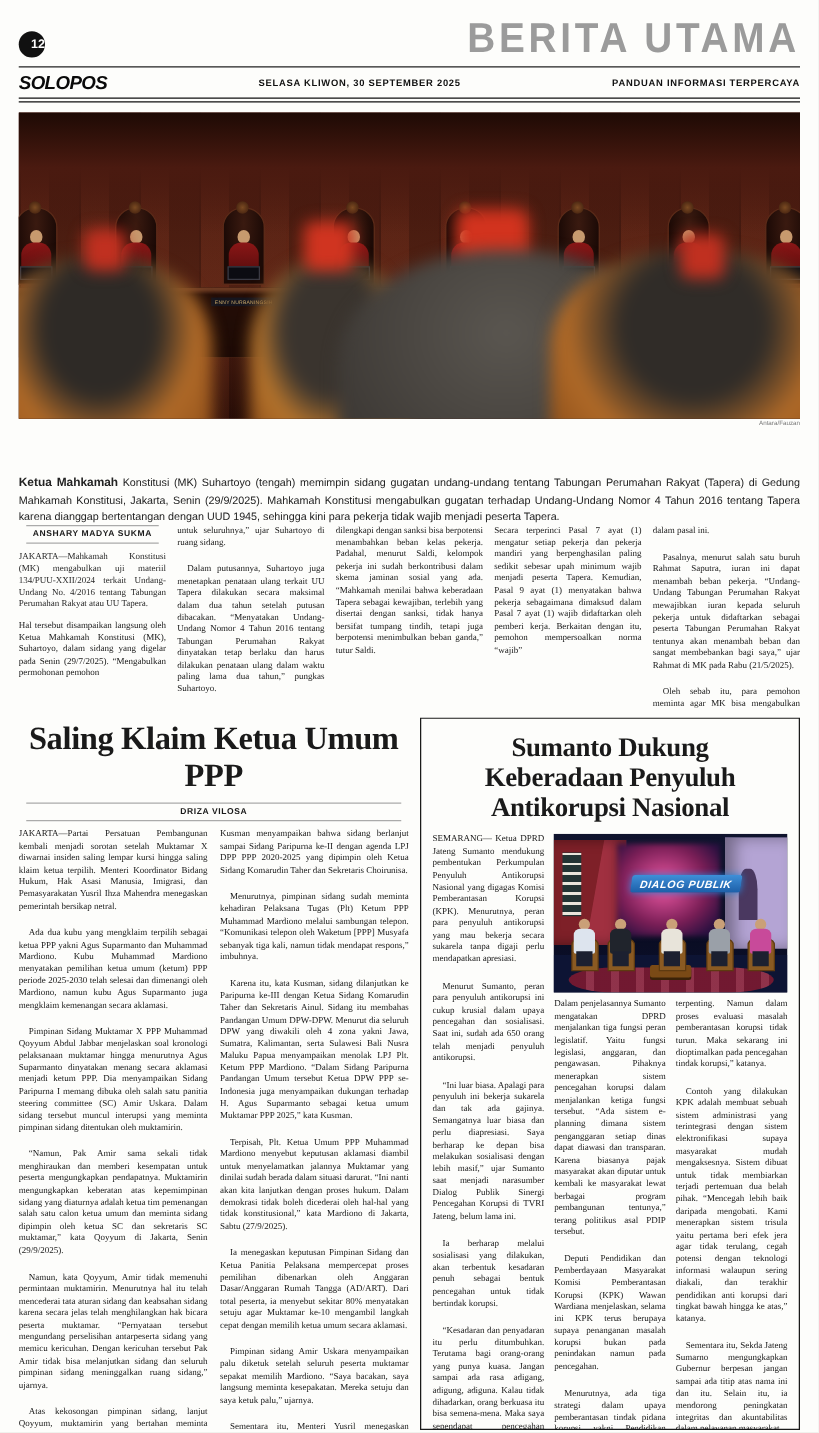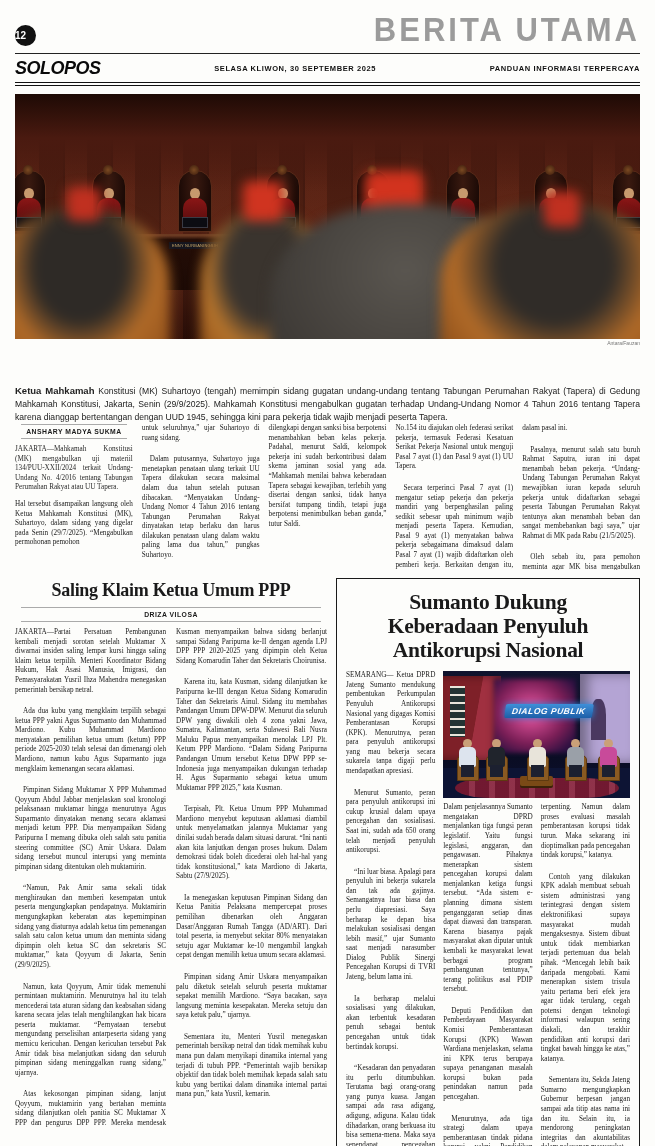--- a/index.html
+++ b/index.html
@@ -4,27 +4,27 @@
 <style>
   * { margin:0; padding:0; box-sizing:border-box; }
   html,body { background:#e8e8e4; }
   .page { position:relative; width:655px; height:1146px; margin:0 auto; background:#fdfdfb;
           color:#1a1a1a; overflow:hidden; font-family:"Liberation Serif", serif; }
   .inner { position:absolute; left:15px; right:15px; top:0; }
 
   
   .hd-top { display:flex; align-items:flex-end; justify-content:space-between; padding-top:14px; }
   .page-badge { width:21px; height:21px; border-radius:50%; background:#111; color:#fff;
-                font:bold 10px/21px "Liberation Sans", sans-serif; text-align:left; margin-bottom:4px; }
+                font:bold 10px/21px "Liberation Sans", sans-serif; text-align:right; margin-bottom:4px; }
   .section-title { font-family:"Liberation Sans", sans-serif; font-weight:bold; font-size:31px;
                    color:#9b9b9b; letter-spacing:3px; transform:scaleY(1.08); transform-origin:bottom; }
   .hd-rule { border-top:1px solid #222; margin-top:3px; }
   .hd-bot { display:flex; align-items:center; justify-content:space-between; padding:4px 0 3px; }
   .masthead { font-family:"Liberation Sans", sans-serif; font-weight:bold; font-style:italic;
-              font-size:18px; letter-spacing:-0.5px; color:#0a0a0a; }
+              font-size:15px; letter-spacing:-0.5px; color:#0a0a0a; }
   .hd-date, .hd-tagline { font-family:"Liberation Sans", sans-serif; font-weight:bold; font-size:7.5px;
               letter-spacing:.6px; color:#111; }
   .dbl-rule { height:4px; border-top:1.5px solid #111; border-bottom:1px solid #111; }
 
   
   .photo-mk { position:relative; margin-top:8px; width:625px; height:245px; background:#3b140c; overflow:hidden; }
   .wood { position:absolute; inset:0;
      background: linear-gradient(#1e0a05 0%, #4a1a10 18%, #53221500 40%),
        repeating-linear-gradient(90deg, rgba(0,0,0,.18) 0 2px, rgba(255,120,70,.05) 2px 24px, rgba(0,0,0,.10) 24px 48px),
        linear-gradient(#46180e, #5a2415 60%, #2c0f08); }
@@ -68,21 +68,21 @@
      border-top:1px solid #aaa; border-bottom:1px solid #aaa; padding:3px 0; margin:0 6px 6px; }
   .lead { font:9.8px/1.4 "Liberation Sans", sans-serif; color:#2a2a2a; text-align:center; margin-bottom:7px; }
   .news p { font:7.2px/1.33 "Liberation Serif", serif; text-align:justify; hyphens:auto; }
   .news p + p { text-indent:8px; margin-top:12px; }
 
   .sep-gap { height:8px; }
 
   
   .bottom { display:flex; gap:9px; height:570px; overflow:hidden; }
   .ppp { width:312px; flex:none; }
-  .ppp h2 { font-family:"Liberation Serif", serif; font-weight:600; font-size:18px; text-align:center;
+  .ppp h2 { font-family:"Liberation Serif", serif; font-weight:600; font-size:26px; text-align:center;
      letter-spacing:-0.3px; margin:2px 0 6px; }
   .cols2 { display:grid; grid-template-columns:1fr 1fr; gap:10px; height:500px; overflow:hidden; }
 
   .sumanto { flex:1; border:1.5px solid #1a1a1a; padding:9px 9px 6px; }
   .sumanto h2 { font-family:"Liberation Serif", serif; font-weight:600; font-size:21.5px; line-height:1.12;
      text-align:center; letter-spacing:-0.3px; margin:2px 8px 9px; }
   .s-grid { display:grid; grid-template-columns:1fr 1fr 1fr; grid-template-rows:auto 1fr; gap:5px 8px;
      height:488px; overflow:hidden; }
   .s-col1 { grid-column:1; grid-row:1/3; }
   .s-photo { grid-column:2/4; grid-row:1; }
@@ -229,21 +229,20 @@
       </div>
       <div class="col">
           <p>untuk seluruhnya,” ujar Suhartoyo di ruang sidang.</p>
           <p>Dalam putusannya, Suhartoyo juga menetapkan penataan ulang terkait UU Tapera dilakukan secara maksimal dalam dua tahun setelah putusan dibacakan. “Menyatakan Undang-Undang Nomor 4 Tahun 2016 tentang Tabungan Perumahan Rakyat dinyatakan tetap berlaku dan harus dilakukan penataan ulang dalam waktu paling lama dua tahun,” pungkas Suhartoyo.</p>
           <p>Dalam salah satu poin pertimbangannya, Hakim MK Saldi Isra menyatakan norma wajib dalam UU Tapera serta</p>
         </div>
       <div class="col">
           <p>dilengkapi dengan sanksi bisa berpotensi menambahkan beban kelas pekerja. Padahal, menurut Saldi, kelompok pekerja ini sudah berkontribusi dalam skema jaminan sosial yang ada. “Mahkamah menilai bahwa keberadaan Tapera sebagai kewajiban, terlebih yang disertai dengan sanksi, tidak hanya bersifat tumpang tindih, tetapi juga berpotensi menimbulkan beban ganda,” tutur Saldi.</p>
         </div>
       <div class="col">
-          <p>No.154 itu diajukan oleh federasi serikat pekerja, termasuk Federasi Kesatuan Serikat Pekerja Nasional untuk menguji Pasal 7 ayat (1) dan Pasal 9 ayat (1) UU Tapera.</p>
           <p>Secara terperinci Pasal 7 ayat (1) mengatur setiap pekerja dan pekerja mandiri yang berpenghasilan paling sedikit sebesar upah minimum wajib menjadi peserta Tapera. Kemudian, Pasal 9 ayat (1) menyatakan bahwa pekerja sebagaimana dimaksud dalam Pasal 7 ayat (1) wajib didaftarkan oleh pemberi kerja. Berkaitan dengan itu, pemohon mempersoalkan norma “wajib”</p>
         </div>
       <div class="col">
           <p>dalam pasal ini.</p>
           <p>Pasalnya, menurut salah satu buruh Rahmat Saputra, iuran ini dapat menambah beban pekerja. “Undang-Undang Tabungan Perumahan Rakyat mewajibkan iuran kepada seluruh pekerja untuk didaftarkan sebagai peserta Tabungan Perumahan Rakyat tentunya akan menambah beban dan sangat membebankan bagi saya,” ujar Rahmat di MK pada Rabu (21/5/2025).</p>
           <p>Oleh sebab itu, para pemohon meminta agar MK bisa mengabulkan norma wajib itu menjadi bersifat pilihan alias bukan kewajiban. (Bisnis.com) ●</p>
         </div>
     </section>
 
     <div class="sep-gap"></div>
@@ -257,20 +256,21 @@
           <div class="col">
               <p>JAKARTA—Partai Persatuan Pembangunan kembali menjadi sorotan setelah Muktamar X diwarnai insiden saling lempar kursi hingga saling klaim ketua terpilih. Menteri Koordinator Bidang Hukum, Hak Asasi Manusia, Imigrasi, dan Pemasyarakatan Yusril Ihza Mahendra menegaskan pemerintah bersikap netral.</p>
               <p>Ada dua kubu yang mengklaim terpilih sebagai ketua PPP yakni Agus Suparmanto dan Muhammad Mardiono. Kubu Muhammad Mardiono menyatakan pemilihan ketua umum (ketum) PPP periode 2025-2030 telah selesai dan dimenangi oleh Mardiono, namun kubu Agus Suparmanto juga mengklaim kemenangan secara aklamasi.</p>
               <p>Pimpinan Sidang Muktamar X PPP Muhammad Qoyyum Abdul Jabbar menjelaskan soal kronologi pelaksanaan muktamar hingga menurutnya Agus Suparmanto dinyatakan menang secara aklamasi menjadi ketum PPP. Dia menyampaikan Sidang Paripurna I memang dibuka oleh salah satu panitia steering committee (SC) Amir Uskara. Dalam sidang tersebut muncul interupsi yang meminta pimpinan sidang ditentukan oleh muktamirin.</p>
               <p>“Namun, Pak Amir sama sekali tidak menghiraukan dan memberi kesempatan untuk peserta mengungkapkan pendapatnya. Muktamirin mengungkapkan keberatan atas kepemimpinan sidang yang diaturnya adalah ketua tim pemenangan salah satu calon ketua umum dan meminta sidang dipimpin oleh ketua SC dan sekretaris SC muktamar,” kata Qoyyum di Jakarta, Senin (29/9/2025).</p>
               <p>Namun, kata Qoyyum, Amir tidak memenuhi permintaan muktamirin. Menurutnya hal itu telah mencederai tata aturan sidang dan keabsahan sidang karena secara jelas telah menghilangkan hak bicara peserta muktamar. “Pernyataan tersebut mengundang perselisihan antarpeserta sidang yang memicu kericuhan. Dengan kericuhan tersebut Pak Amir tidak bisa melanjutkan sidang dan seluruh pimpinan sidang meninggalkan ruang sidang,” ujarnya.</p>
               <p>Atas kekosongan pimpinan sidang, lanjut Qoyyum, muktamirin yang bertahan meminta sidang dilanjutkan oleh panitia SC Muktamar X PPP dan pengurus DPP PPP. Mereka mendesak sidang diteruskan secara adil dan konstitusional dengan mempertimbangkan pendapat muktamirin. Di antaranya dengan mendaulat beberapa panitia SC memimpin sidang.</p>
             </div>
           <div class="col">
               <p>Kusman menyampaikan bahwa sidang berlanjut sampai Sidang Paripurna ke-II dengan agenda LPJ DPP PPP 2020-2025 yang dipimpin oleh Ketua Sidang Komarudin Taher dan Sekretaris Choirunisa.</p>
+              <p>Menurutnya, pimpinan sidang sudah meminta kehadiran Pelaksana Tugas (Plt) Ketum PPP Muhammad Mardiono melalui sambungan telepon. “Komunikasi telepon oleh Waketum [PPP] Musyafa sebanyak tiga kali, namun tidak mendapat respons,” imbuhnya.</p>
               <p>Karena itu, kata Kusman, sidang dilanjutkan ke Paripurna ke-III dengan Ketua Sidang Komarudin Taher dan Sekretaris Ainul. Sidang itu membahas Pandangan Umum DPW-DPW. Menurut dia seluruh DPW yang diwakili oleh 4 zona yakni Jawa, Sumatra, Kalimantan, serta Sulawesi Bali Nusra Maluku Papua menyampaikan menolak LPJ Plt. Ketum PPP Mardiono. “Dalam Sidang Paripurna Pandangan Umum tersebut Ketua DPW PPP se-Indonesia juga menyampaikan dukungan terhadap H. Agus Suparmanto sebagai ketua umum Muktamar PPP 2025,” kata Kusman.</p>
               <p>Terpisah, Plt. Ketua Umum PPP Muhammad Mardiono menyebut keputusan aklamasi diambil untuk menyelamatkan jalannya Muktamar yang dinilai sudah berada dalam situasi darurat. “Ini nanti akan kita lanjutkan dengan proses hukum. Dalam demokrasi tidak boleh dicederai oleh hal-hal yang tidak konstitusional,” kata Mardiono di Jakarta, Sabtu (27/9/2025).</p>
               <p>Ia menegaskan keputusan Pimpinan Sidang dan Ketua Panitia Pelaksana mempercepat proses pemilihan dibenarkan oleh Anggaran Dasar/Anggaran Rumah Tangga (AD/ART). Dari total peserta, ia menyebut sekitar 80% menyatakan setuju agar Muktamar ke-10 mengambil langkah cepat dengan memilih ketua umum secara aklamasi.</p>
               <p>Pimpinan sidang Amir Uskara menyampaikan palu diketuk setelah seluruh peserta muktamar sepakat memilih Mardiono. “Saya bacakan, saya langsung meminta kesepakatan. Mereka setuju dan saya ketuk palu,” ujarnya.</p>
               <p>Sementara itu, Menteri Yusril menegaskan pemerintah bersikap netral dan tidak memihak kubu mana pun dalam menyikapi dinamika internal yang terjadi di tubuh PPP. “Pemerintah wajib bersikap objektif dan tidak boleh memihak kepada salah satu kubu yang bertikai dalam dinamika internal partai mana pun,” kata Yusril, kemarin.</p>
             </div>
         </div>
       </section>
 
       <section class="sumanto news">

